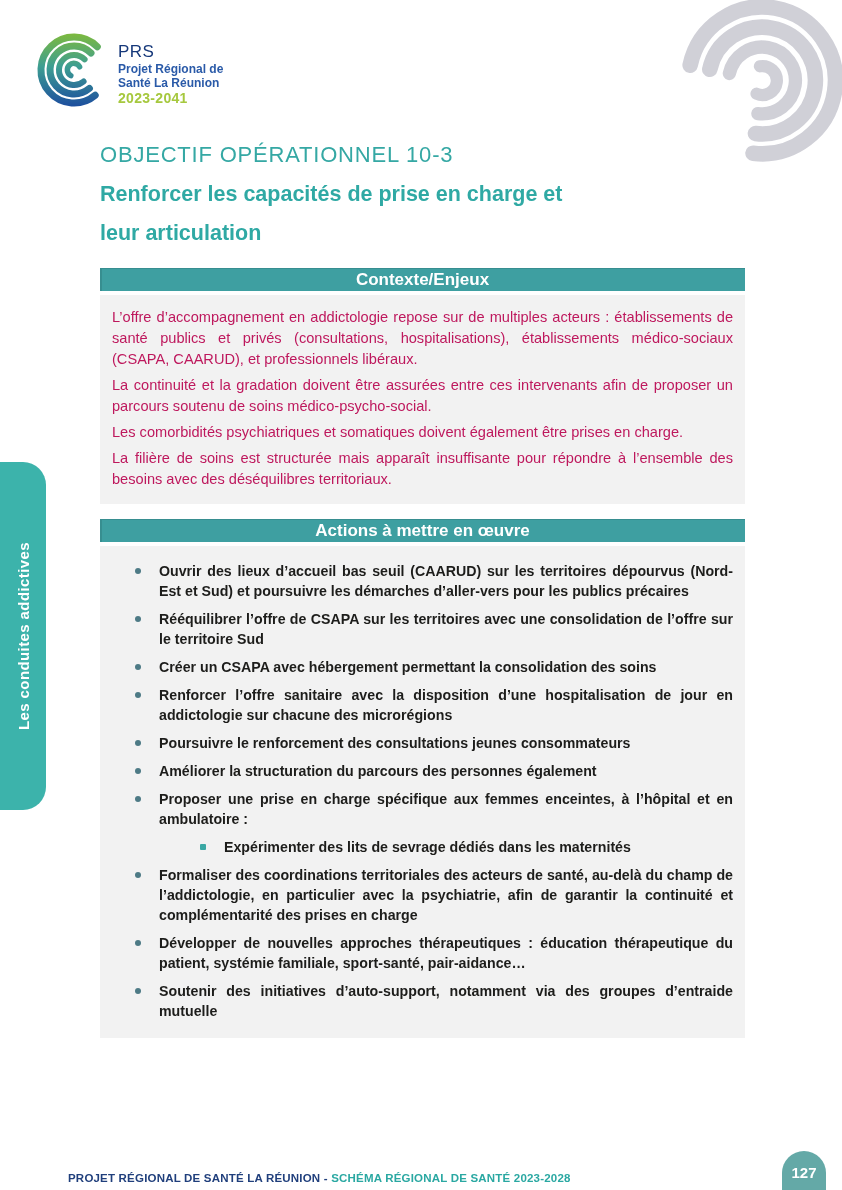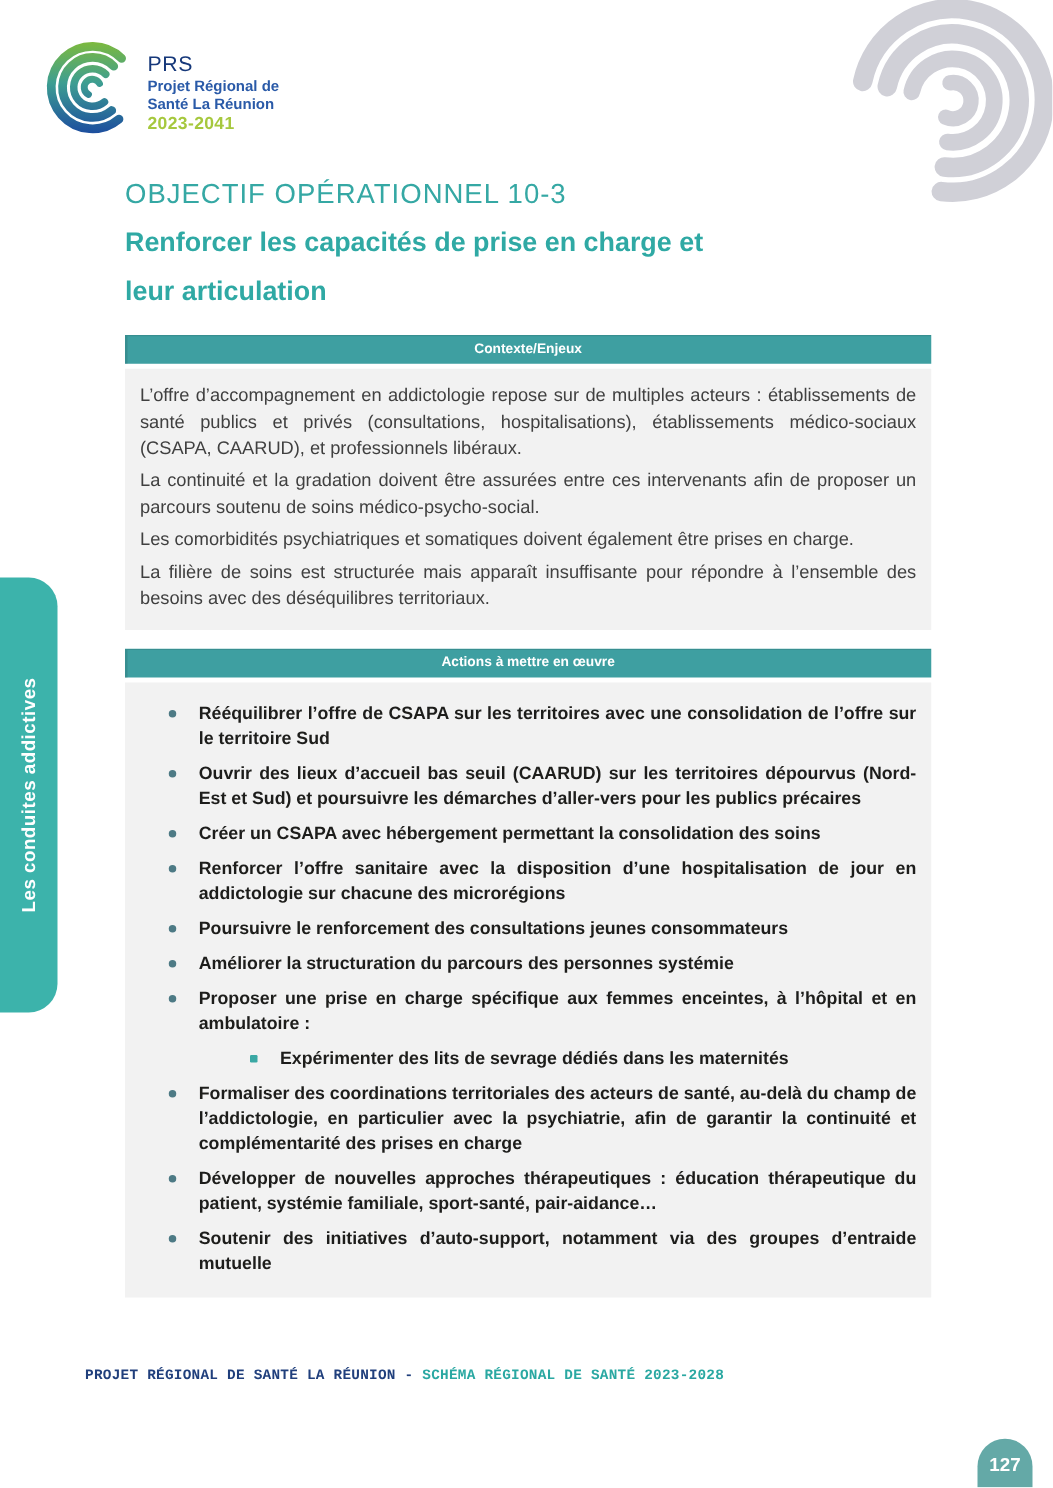--- a/index.html
+++ b/index.html
@@ -24,36 +24,36 @@
             display:flex;align-items:center;justify-content:center;}
   .side-tab span{writing-mode:vertical-rl;transform:rotate(180deg);
             color:#fff;font-weight:bold;font-size:15px;letter-spacing:.4px;white-space:nowrap;}
 
   
   .content{position:absolute;left:100px;top:142px;width:645px;}
   .kicker{font-size:22px;font-weight:400;color:#35a8a4;letter-spacing:.8px;line-height:26px;}
   .title{margin:7px 0 0;font-size:21.5px;font-weight:bold;color:#2fa9a4;line-height:39px;}
 
   .bar{margin-top:15px;height:23px;background:#3e9fa1;color:#fff;text-align:center;
-       font-weight:bold;font-size:11px;line-height:23px;
+       font-weight:bold;font-size:17px;line-height:23px;
        box-shadow:inset 2px 1px 0 rgba(0,0,0,.10);}
   .block{margin-top:4px;background:#f2f2f2;padding:7px 12px 9px;}
-  .block p{margin:5px 0;font-size:14.6px;line-height:21px;color:#404040;text-align:justify;}
+  .block p{margin:5px 0;font-size:14.6px;line-height:21px;color:#be185d;text-align:justify;}
 
   ul.actions{list-style:none;margin:2px 0;padding:0;}
   ul.actions li{position:relative;padding-left:47px;margin:8px 0;
                 font-size:14.2px;line-height:20px;font-weight:bold;color:#1d1d1b;text-align:justify;}
   ul.actions li .marker{position:absolute;left:23px;top:7px;width:6px;height:6px;
                 border-radius:50%;background:#4d7a85;}
   ul.actions li.lvl2{padding-left:112px;}
   ul.actions li.lvl2 .marker{left:88px;border-radius:1px;background:#3aa8a4;}
 
   
-  .footer-line{position:absolute;left:68px;top:1094px;font-size:11.5px;font-weight:bold;
-               letter-spacing:.2px;white-space:nowrap;font-family:Liberation Mono, monospace;}
+  .footer-line{position:absolute;left:68px;top:1172px;font-size:11.5px;font-weight:bold;
+               letter-spacing:.2px;white-space:nowrap;}
   .f-navy{color:#203f7c;}
   .f-teal{color:#2aa8a2;}
   .page-badge{position:absolute;right:16px;bottom:0;width:44px;height:39px;
               border-radius:22px 22px 0 0;background:#64a9a7;color:#fff;
               display:flex;align-items:center;justify-content:center;
               font-weight:bold;font-size:15px;padding-top:3px;box-sizing:border-box;}
 </style>
 </head>
 <body>
 
@@ -113,26 +113,26 @@
       <p>La continuité et la gradation doivent être assurées entre ces intervenants afin de proposer un parcours soutenu de soins médico-psycho-social.</p>
       <p>Les comorbidités psychiatriques et somatiques doivent également être prises en charge.</p>
       <p>La filière de soins est structurée mais apparaît insuffisante pour répondre à l’ensemble des besoins avec des déséquilibres territoriaux.</p>
     </section>
 
     <div class="bar">
       <span>Actions à mettre en œuvre</span>
     </div>
     <section class="block">
       <ul class="actions">
+        <li class="lvl1"><span class="marker"></span><span>Ouvrir des lieux d’accueil bas seuil (CAARUD) sur les territoires dépourvus (Nord-Est et Sud) et poursuivre les démarches d’aller-vers pour les publics précaires</span></li>
         <li class="lvl1"><span class="marker"></span><span>Rééquilibrer l’offre de CSAPA sur les territoires avec une consolidation de l’offre sur le territoire Sud</span></li>
-        <li class="lvl1"><span class="marker"></span><span>Ouvrir des lieux d’accueil bas seuil (CAARUD) sur les territoires dépourvus (Nord-Est et Sud) et poursuivre les démarches d’aller-vers pour les publics précaires</span></li>
         <li class="lvl1"><span class="marker"></span><span>Créer un CSAPA avec hébergement permettant la consolidation des soins</span></li>
         <li class="lvl1"><span class="marker"></span><span>Renforcer l’offre sanitaire avec la disposition d’une hospitalisation de jour en addictologie sur chacune des microrégions</span></li>
         <li class="lvl1"><span class="marker"></span><span>Poursuivre le renforcement des consultations jeunes consommateurs</span></li>
-        <li class="lvl1"><span class="marker"></span><span>Améliorer la structuration du parcours des personnes systémie</span></li>
+        <li class="lvl1"><span class="marker"></span><span>Améliorer la structuration du parcours des personnes également</span></li>
         <li class="lvl1"><span class="marker"></span><span>Proposer une prise en charge spécifique aux femmes enceintes, à l’hôpital et en ambulatoire :</span></li>
         <li class="lvl2"><span class="marker"></span><span>Expérimenter des lits de sevrage dédiés dans les maternités</span></li>
         <li class="lvl1"><span class="marker"></span><span>Formaliser des coordinations territoriales des acteurs de santé, au-delà du champ de l’addictologie, en particulier avec la psychiatrie, afin de garantir la continuité et complémentarité des prises en charge</span></li>
         <li class="lvl1"><span class="marker"></span><span>Développer de nouvelles approches thérapeutiques : éducation thérapeutique du patient, systémie familiale, sport-santé, pair-aidance…</span></li>
         <li class="lvl1"><span class="marker"></span><span>Soutenir des initiatives d’auto-support, notamment via des groupes d’entraide mutuelle</span></li>
       </ul>
     </section>
   </main>
 
   <footer>

